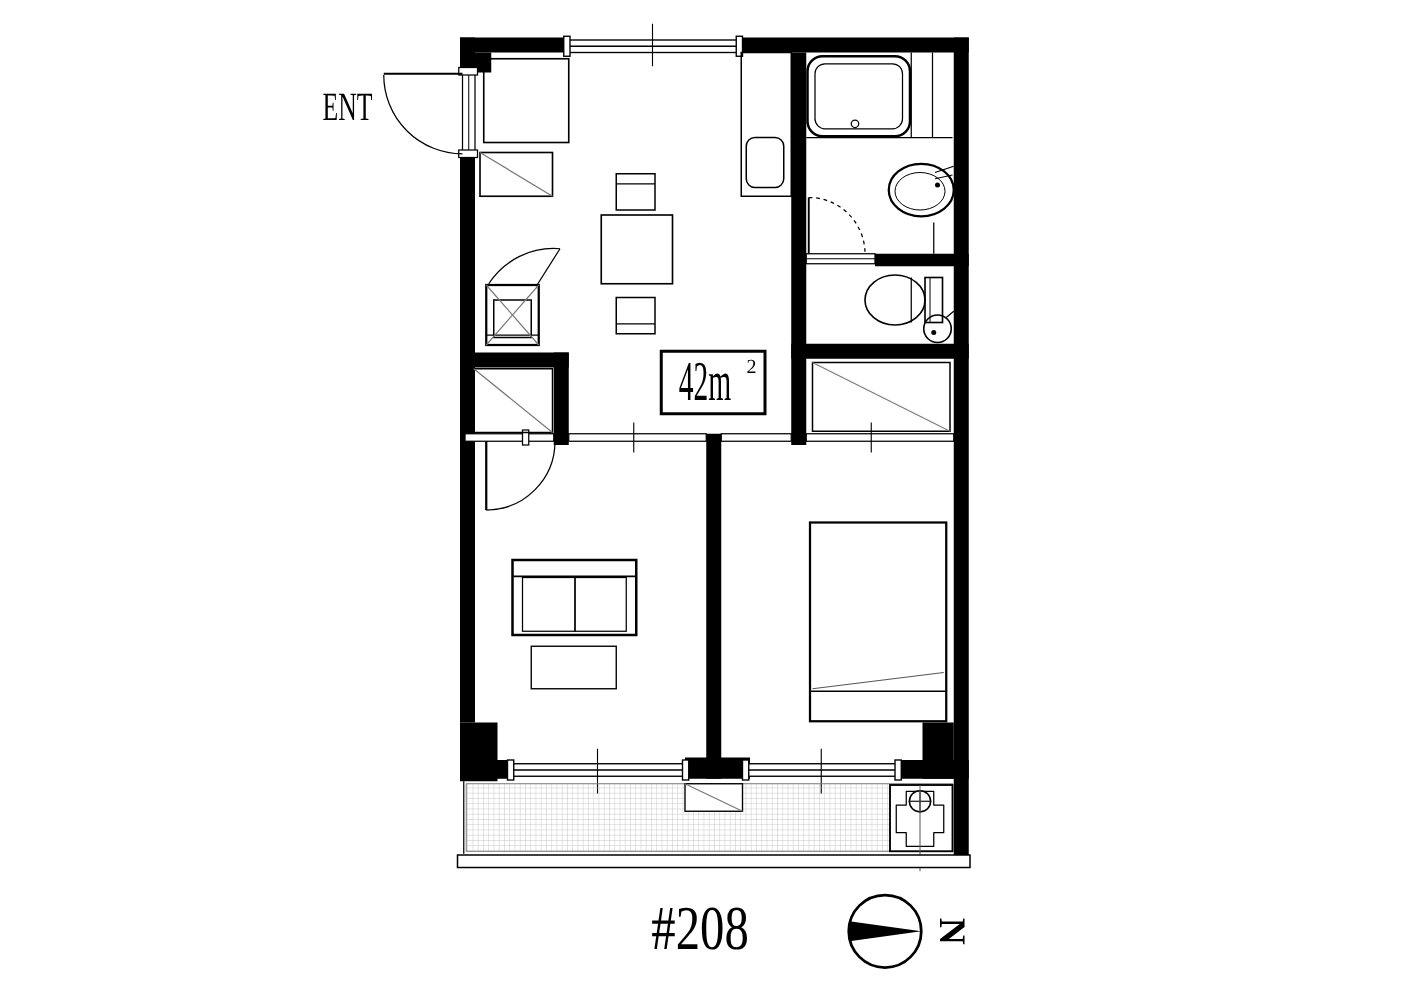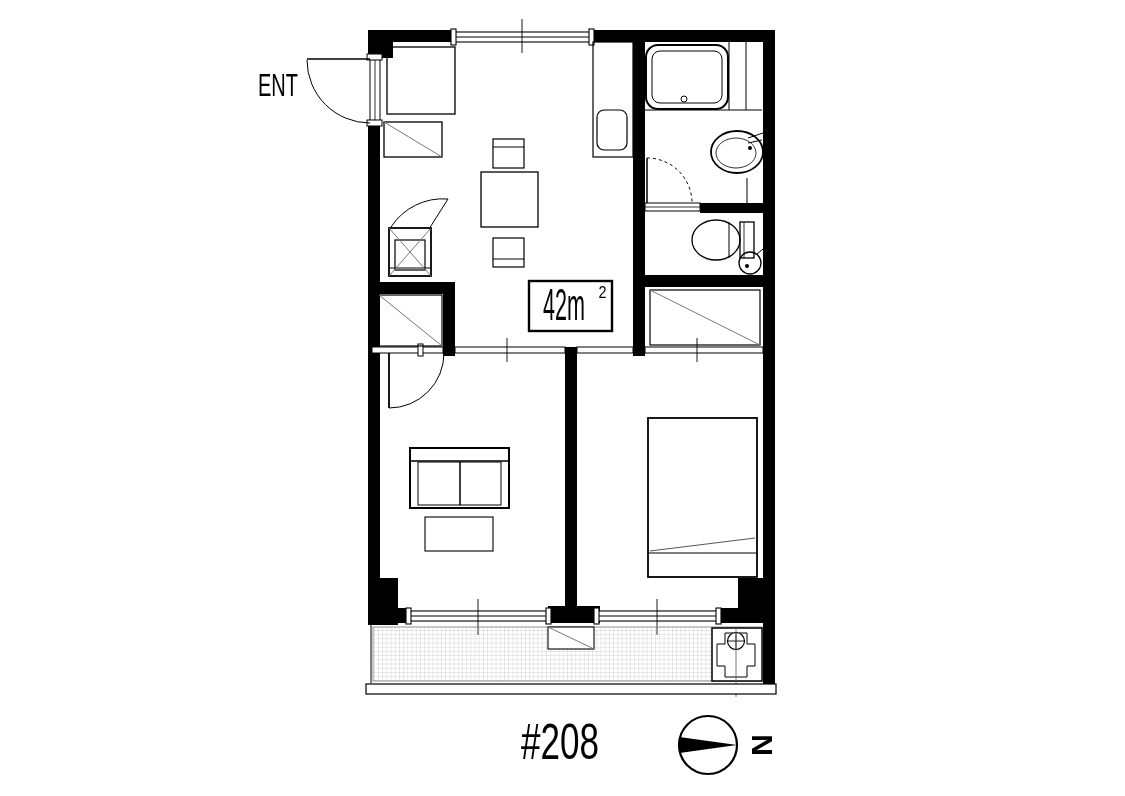--- a/index.html
+++ b/index.html
@@ -1,20 +1,20 @@
 <!DOCTYPE html>
 <html><head>
 <meta charset="utf-8">
 <style>
   html,body{margin:0;padding:0;background:#ffffff;}
   .stage{
     position:relative;
     width:1125px;height:796px;
     background:#ffffff;
-    font-family:Liberation Sans, sans-serif;
+    font-family:Liberation Serif, serif;
     overflow:hidden;
   }
   .stage svg{position:absolute;left:0;top:0;}
   text{fill:#000;}
 </style>
 </head>
 <body>
 
 <div class="stage">
 <svg width="1125" height="796" viewBox="0 0 1125 796" xmlns="http://www.w3.org/2000/svg">

